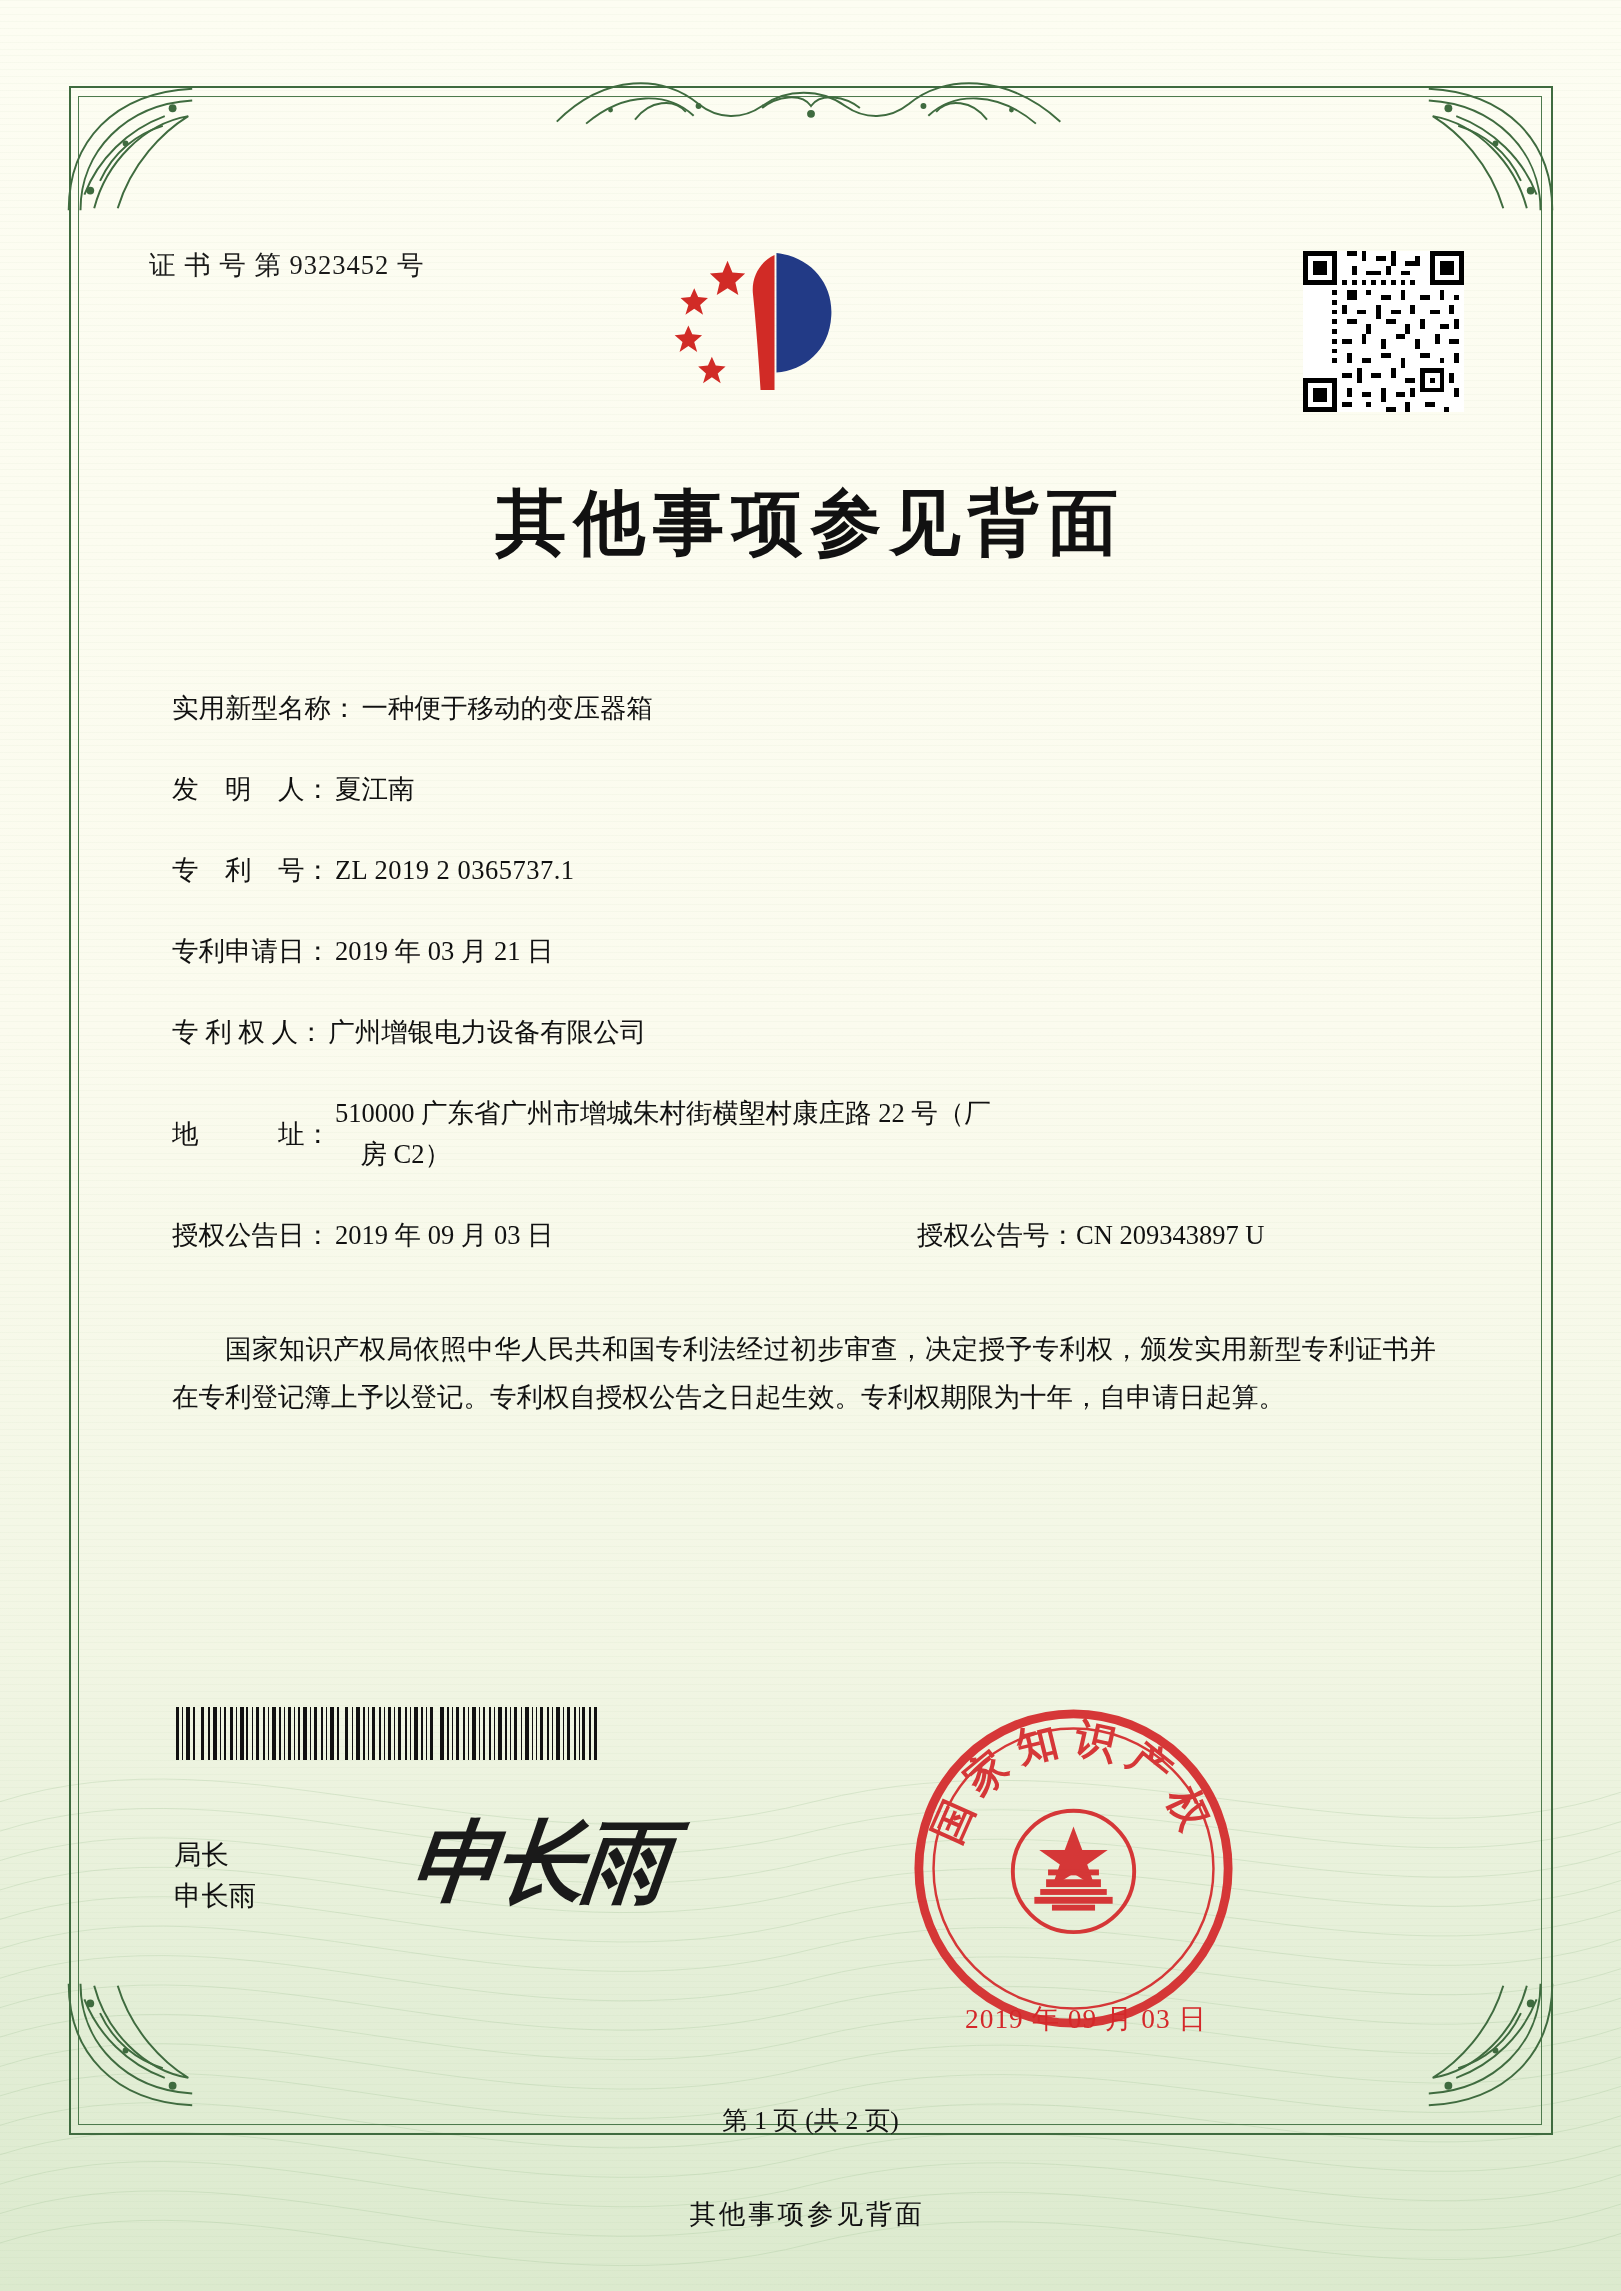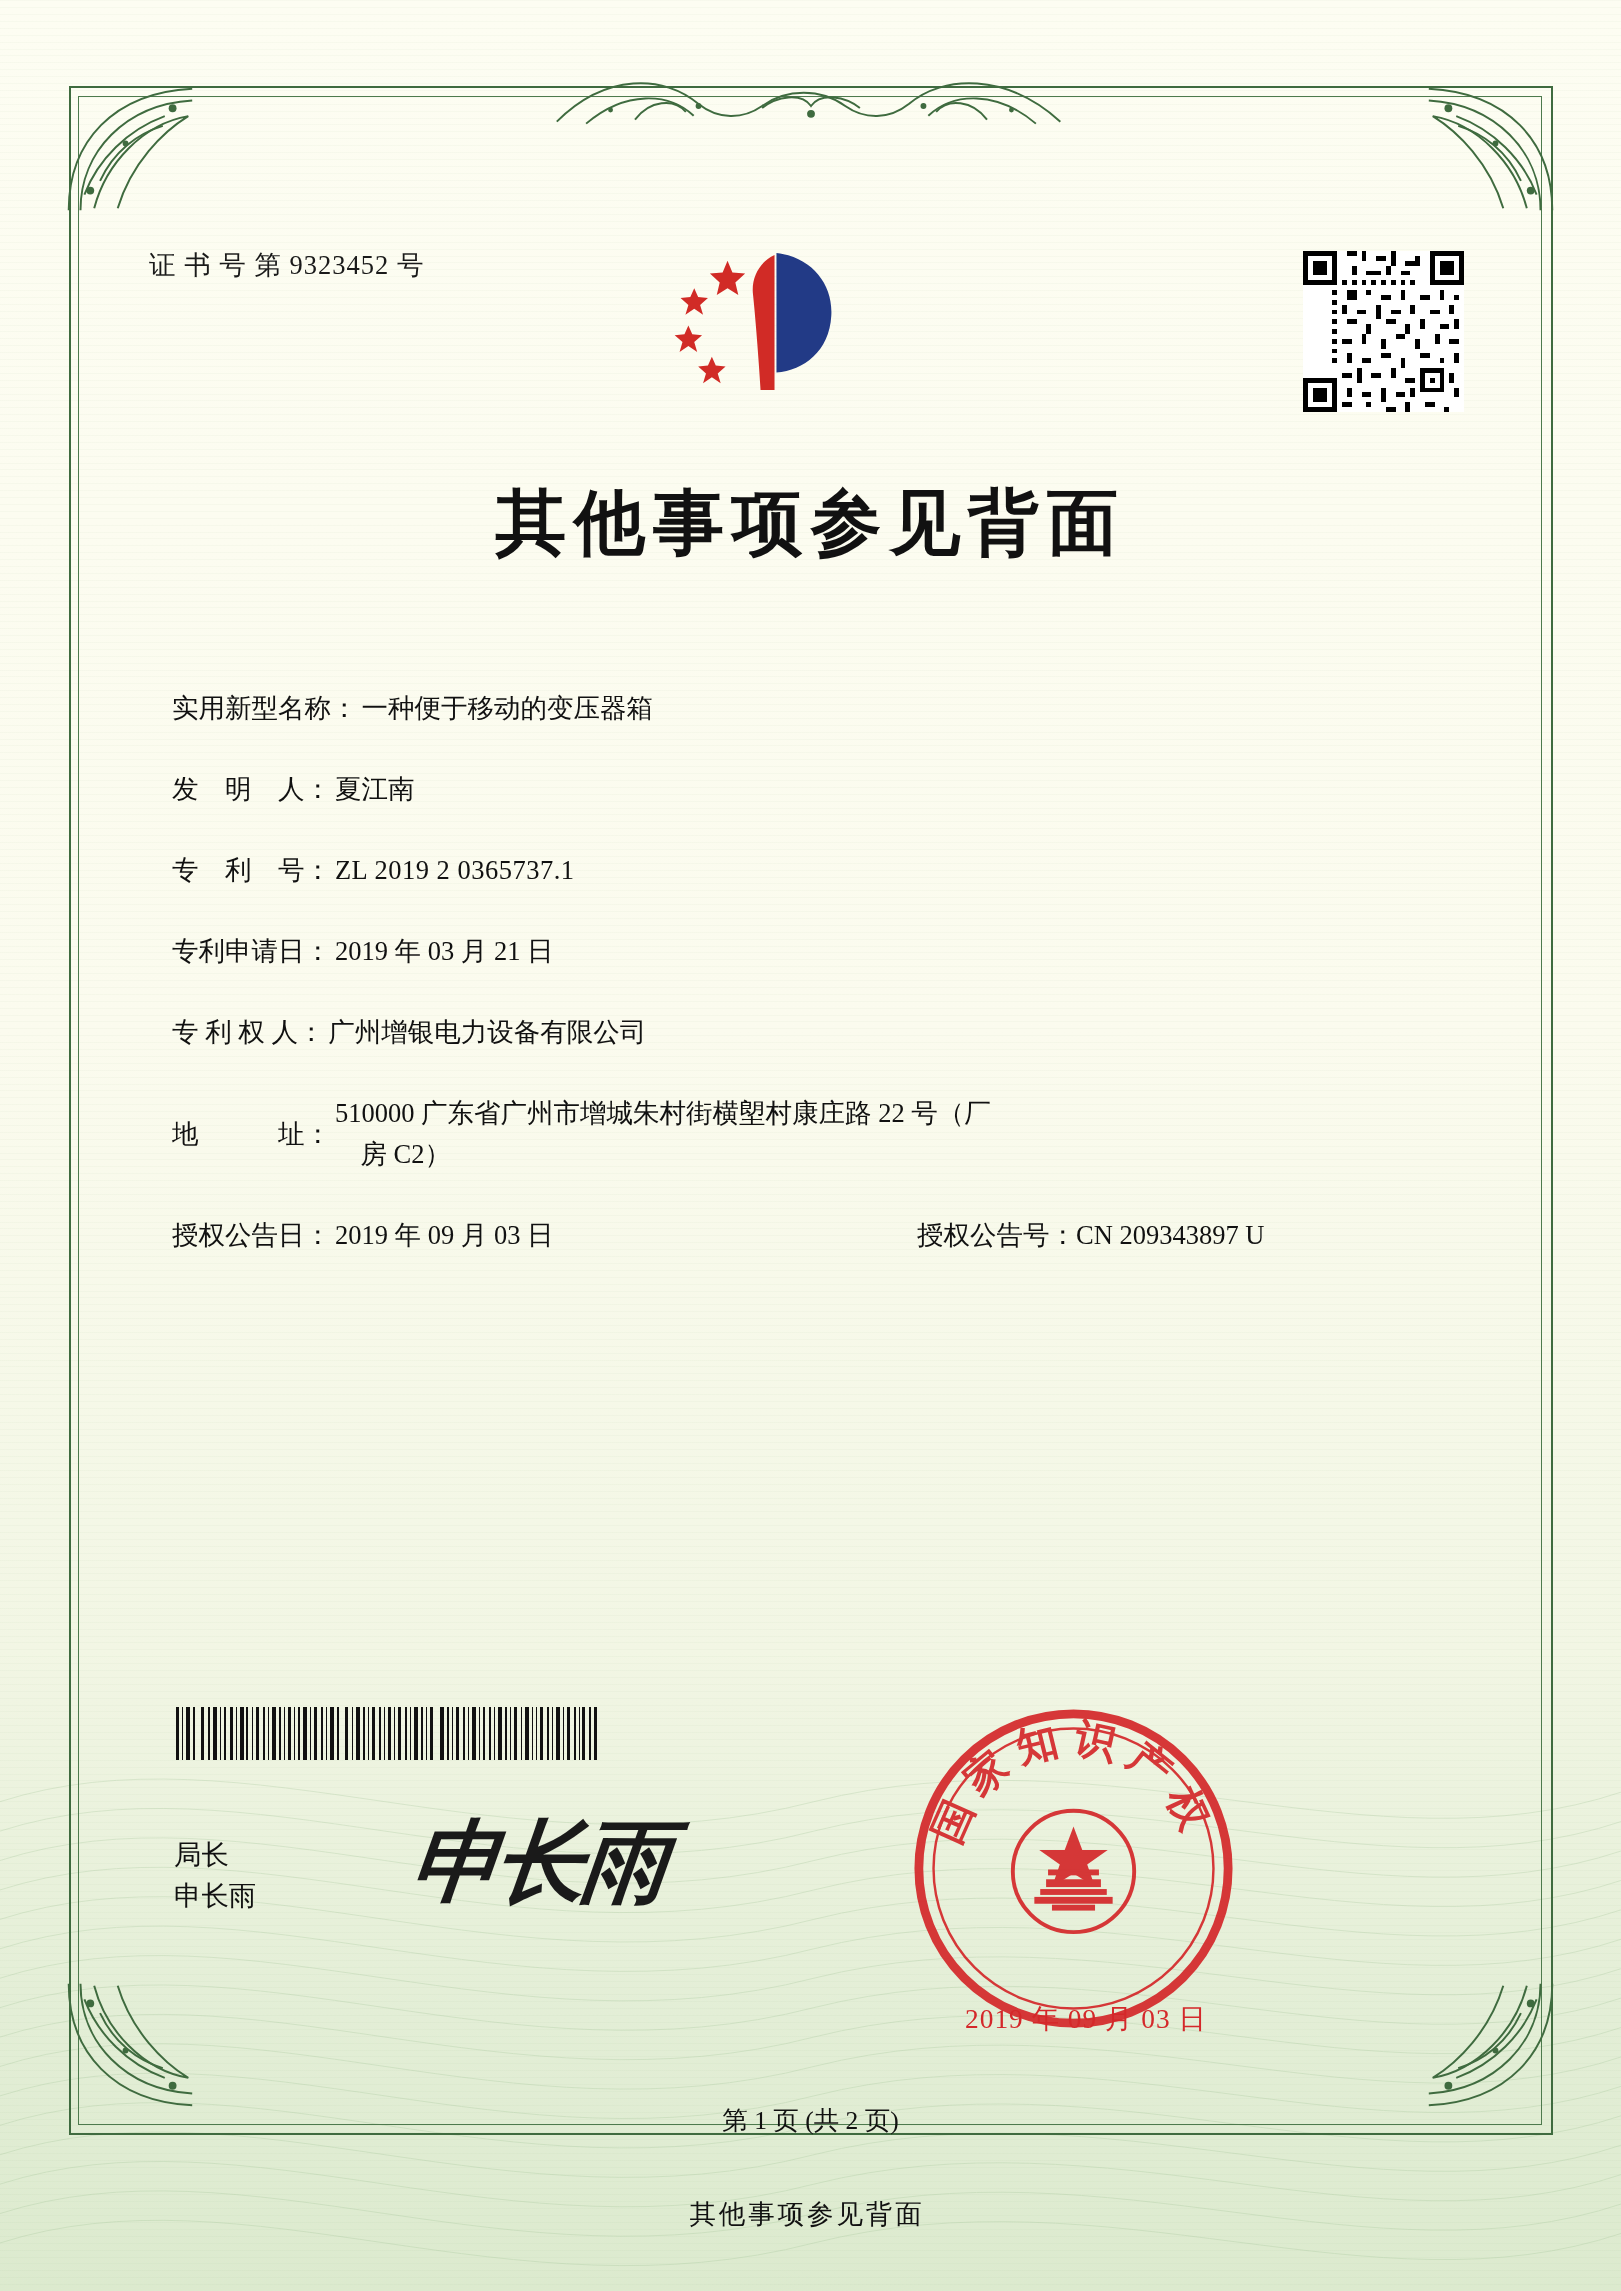--- a/index.html
+++ b/index.html
@@ -493,20 +493,21 @@
       <span class="f-colon">：</span>
       <span>2019 年 09 月 03 日</span>
       <span class="f-right">
         <span>授权公告号</span><span>：</span><span>CN 209343897 U</span>
       </span>
     </div>
 
   </div>
 
   <div class="paras">
+    <p>国家知识产权局依照中华人民共和国专利法经过初步审查，决定授予专利权，颁发实用新型专利证书并在专利登记簿上予以登记。专利权自授权公告之日起生效。专利权期限为十年，自申请日起算。</p>
   </div>
 
   <svg class="barcode" viewBox="0 0 440 54" shape-rendering="crispEdges">
     <rect width="440" height="54" fill="none"></rect>
     <g fill="#111">
       <rect x="2" y="0" width="3" height="54"></rect>
         <rect x="8" y="0" width="1" height="54"></rect>
       <rect x="12" y="0" width="4" height="54"></rect>
         <rect x="19" y="0" width="2" height="54"></rect>
       <rect x="24" y="0" width="1" height="54"></rect>

